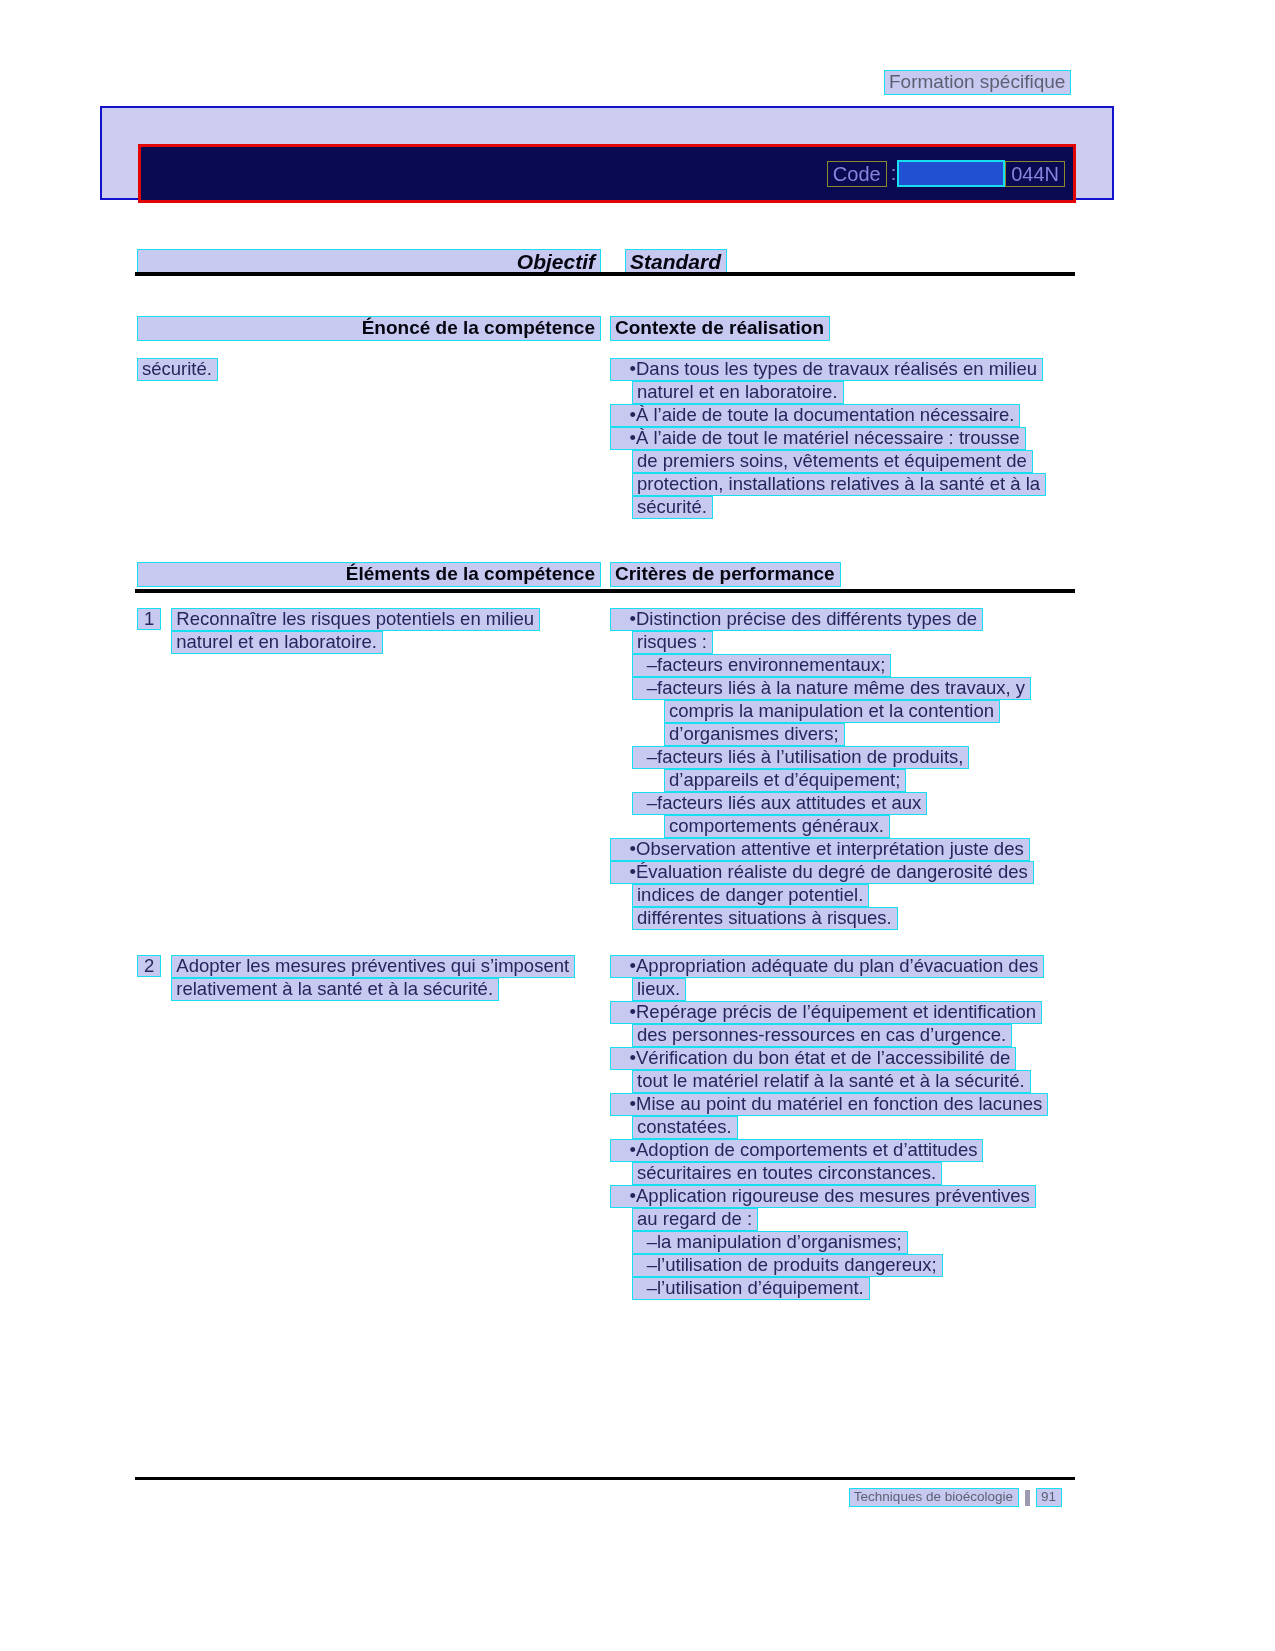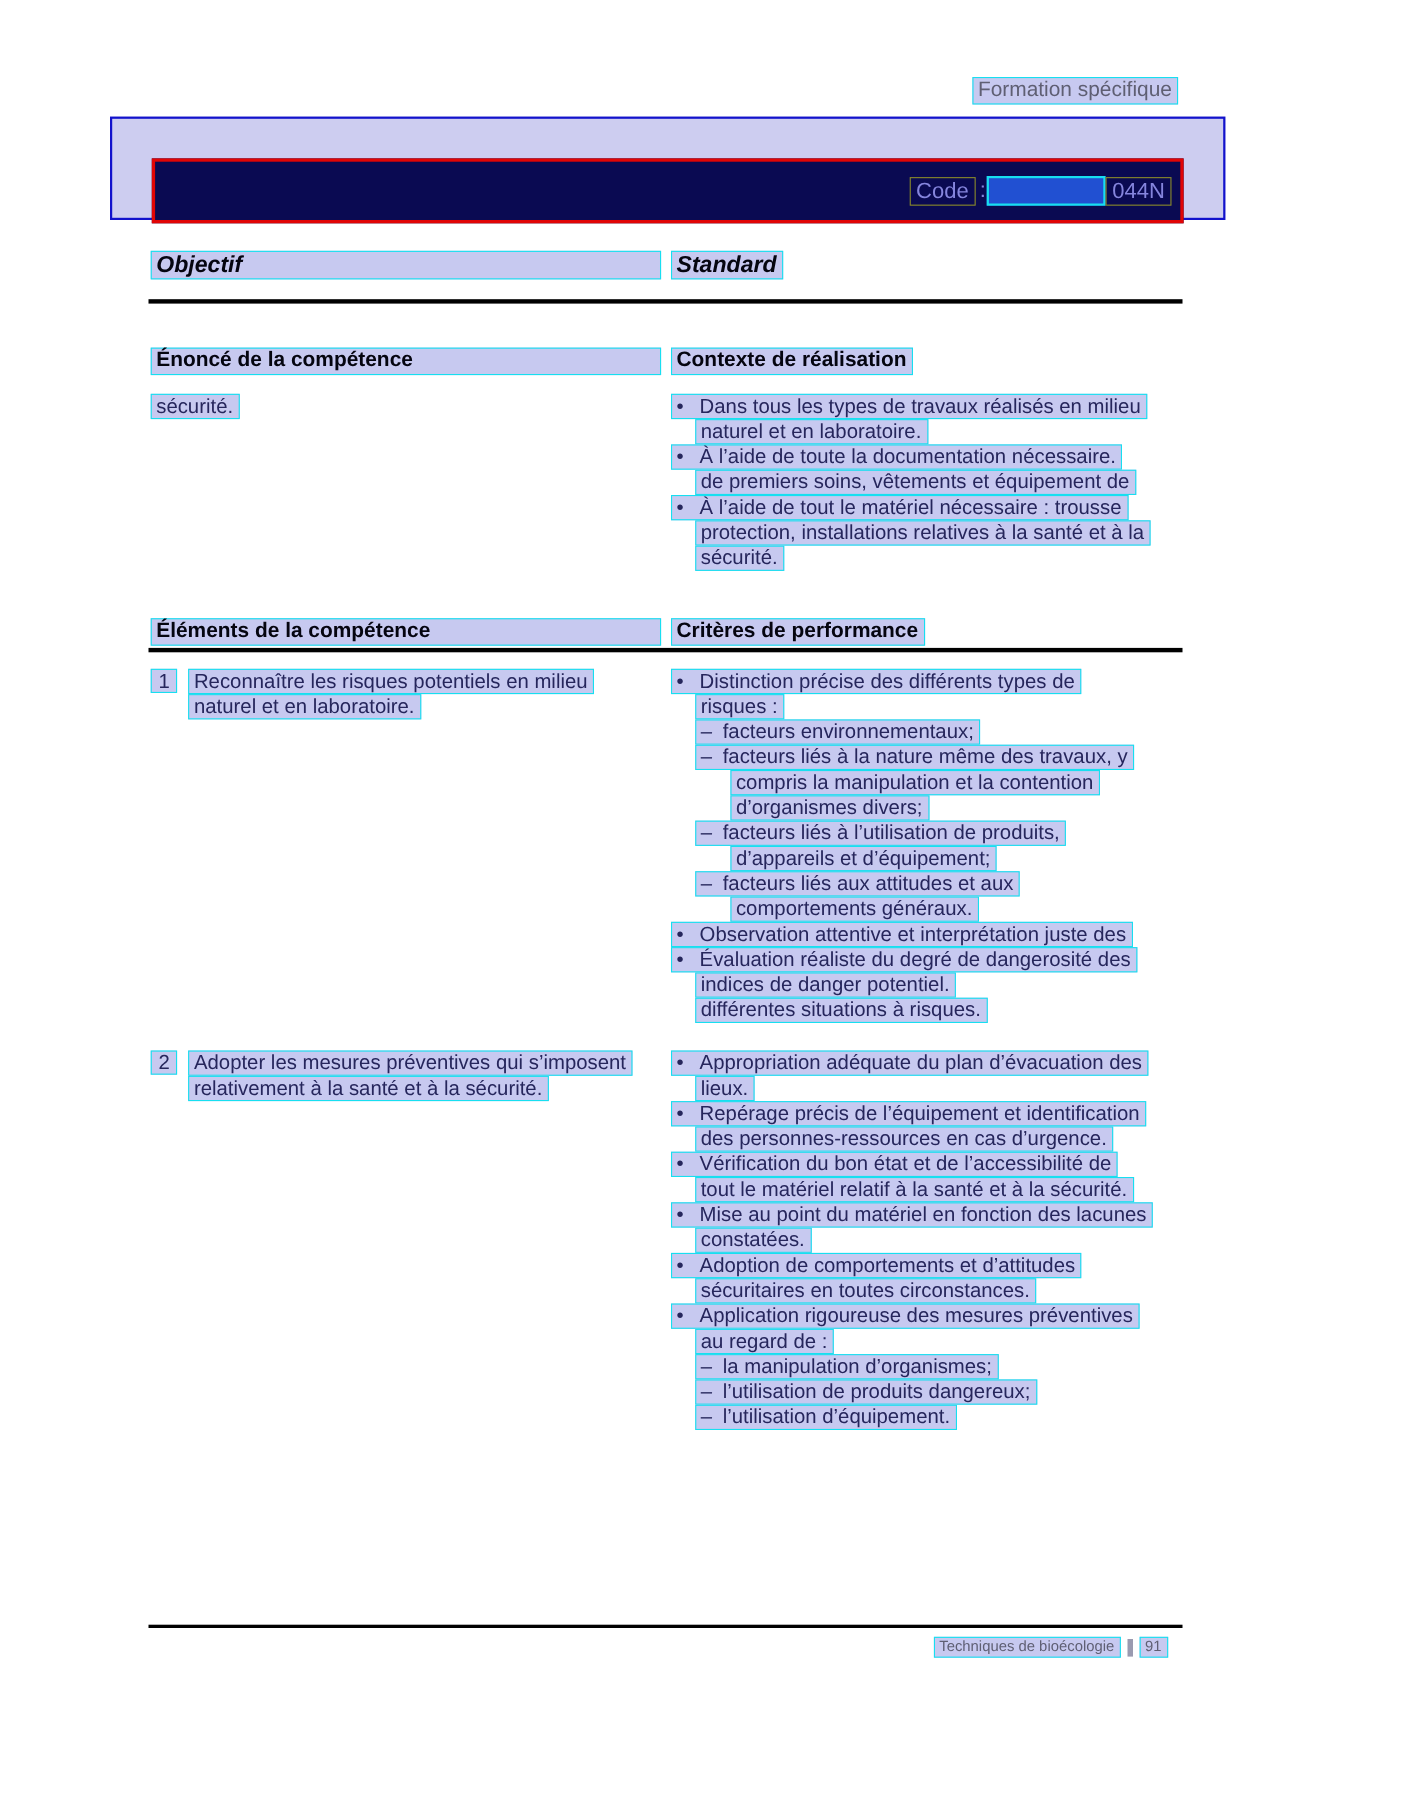--- a/index.html
+++ b/index.html
@@ -28,20 +28,21 @@
   .abs{position:absolute;}
   .hl{
     display:inline-block;
     background:var(--hl);
     border:1.5px solid var(--cyan);
     padding:0 5px 1px 4px;
     line-height:20px;
     font-size:18.5px;
     color:var(--ink);
     white-space:nowrap;
+    text-align:right;
   }
   
   .watermark .hl{font-size:19px;color:var(--gray-ink);line-height:22px;}
   
   .panel{
     left:100px;top:106px;width:1014px;height:94px;
     background:var(--panel-bg);
     border:2px solid var(--panel-border);
   }
   .titlebar{
@@ -104,21 +105,21 @@
 
 <div class="abs panel">
   <div class="titlebar">
     <span class="code-chip">Code</span>
     <span class="code-colon">:</span>
     <span class="code-bluebox"></span>
     <span class="code-chip">044N</span>
   </div>
 </div>
 
-<div class="abs hdr-row hdr hdr-top" style="top:228px;">
+<div class="abs hdr-row hdr hdr-top" style="top:249px;gap:15px;">
   <div class="hdr-left">
     <span class="hl">Objectif</span>
   </div>
   <div>
     <span class="hl">Standard</span>
   </div>
 </div>
 <div class="abs rule" style="top:272px;"></div>
 
 <div class="abs hdr-row hdr" style="top:316px;">
@@ -131,22 +132,22 @@
 </div>
 
 <div class="abs content-row" style="top:358px;height:165px;">
   <div class="col-left">
       <div class="line kind-plain"><span class="hl"><span>sécurité.</span></span></div>
     </div>
   <div class="col-right">
       <div class="line kind-bullet"><span class="hl"><span class="mk">•</span><span>Dans tous les types de travaux réalisés en milieu</span></span></div>
       <div class="line kind-cont"><span class="hl"><span>naturel et en laboratoire.</span></span></div>
       <div class="line kind-bullet"><span class="hl"><span class="mk">•</span><span>À l’aide de toute la documentation nécessaire.</span></span></div>
+      <div class="line kind-bullet"><span class="hl"><span class="mk">•</span><span>À l’aide de tout le matériel nécessaire : trousse</span></span></div>
       <div class="line kind-cont"><span class="hl"><span>de premiers soins, vêtements et équipement de</span></span></div>
-      <div class="line kind-bullet"><span class="hl"><span class="mk">•</span><span>À l’aide de tout le matériel nécessaire : trousse</span></span></div>
       <div class="line kind-cont"><span class="hl"><span>protection, installations relatives à la santé et à la</span></span></div>
       <div class="line kind-cont"><span class="hl"><span>sécurité.</span></span></div>
     </div>
 </div>
 
 <div class="abs hdr-row hdr" style="top:562px;">
   <div class="hdr-left">
     <span class="hl">Éléments de la compétence</span>
   </div>
   <div>

